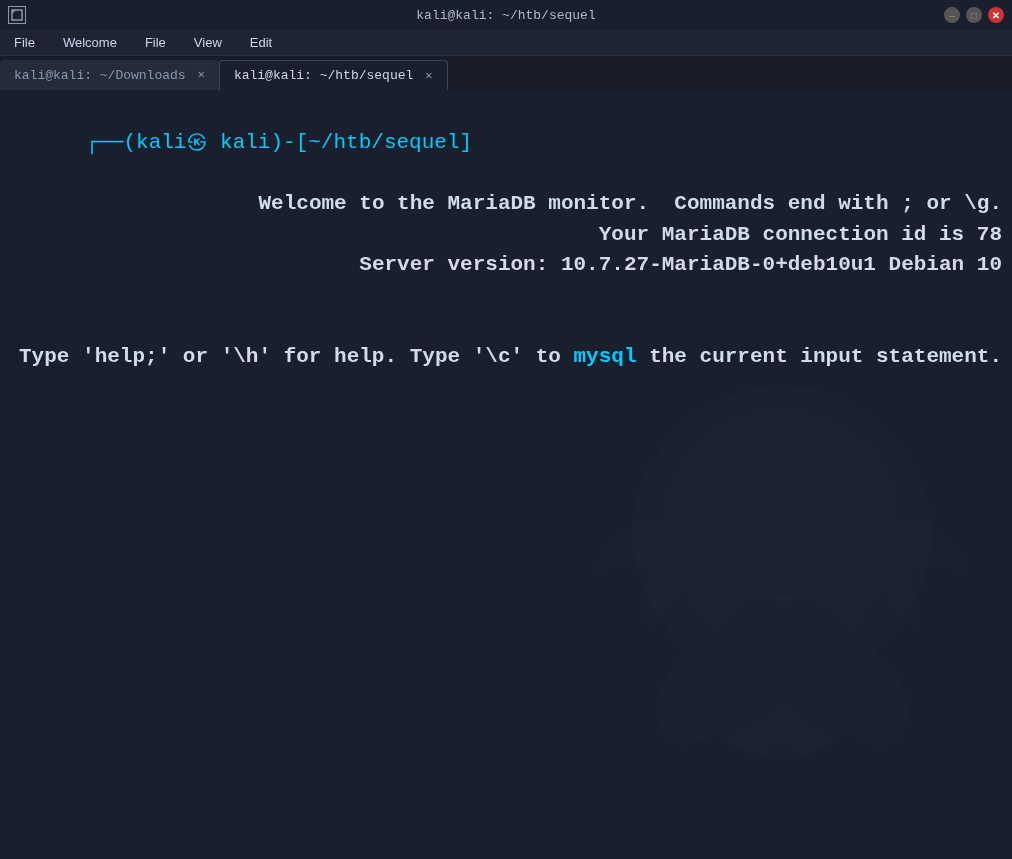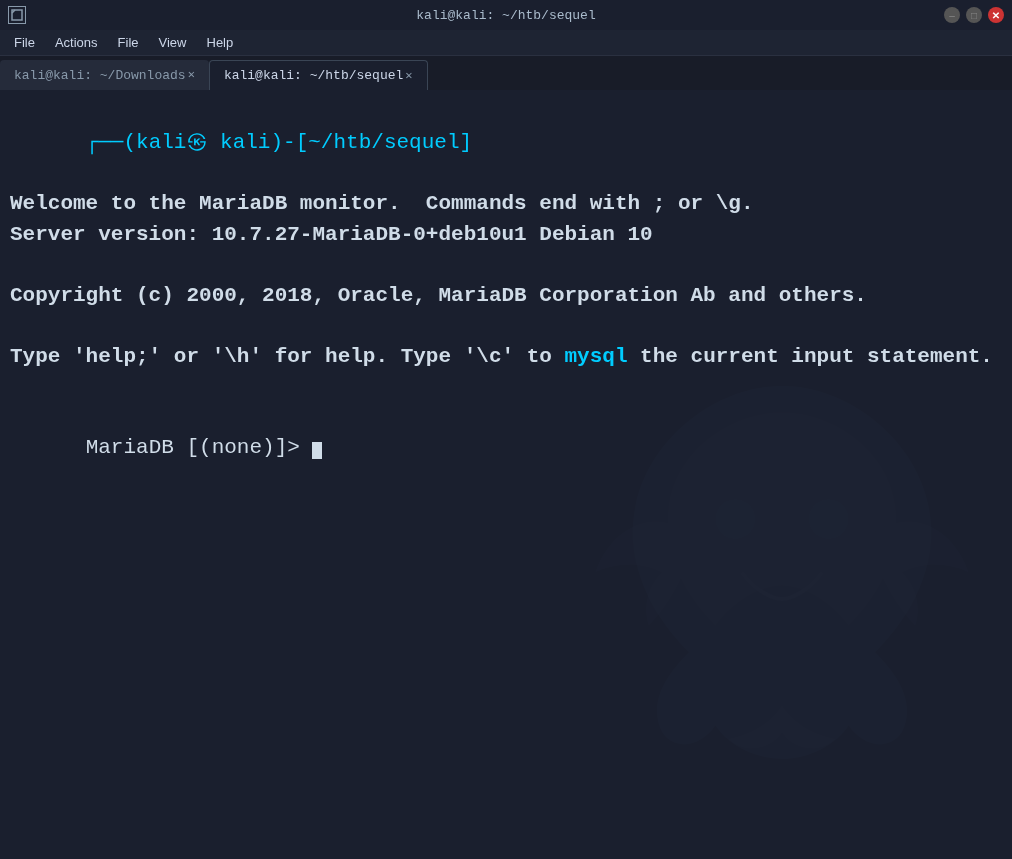--- a/index.html
+++ b/index.html
@@ -95,21 +95,21 @@
       font-weight: bold;
     }
 
     
     .menubar {
       height: 26px;
       background: #1e2433;
       display: flex;
       align-items: center;
       padding: 0 4px;
-      gap: 0;
+      gap: 8px;
       flex-shrink: 0;
       border-bottom: 1px solid #2a3040;
     }
 
     .menu-item {
       color: #ccd6e8;
       font-size: 13px;
       font-family: Arial, sans-serif;
       padding: 3px 10px;
       cursor: pointer;
@@ -126,21 +126,21 @@
     }
 
     .tab {
       height: 30px;
       display: flex;
       align-items: center;
       padding: 0 14px;
       font-size: 13px;
       font-family: 'Courier New', Courier, monospace;
       cursor: pointer;
-      gap: 2px;
+      gap: 12px;
       border-top-left-radius: 4px;
       border-top-right-radius: 4px;
       position: relative;
     }
 
     .tab-inactive {
       background: #252b3a;
       color: #8899aa;
     }
 
@@ -183,20 +183,21 @@
       color: #00ccff;
     }
 
     .term-command {
       color: #00ccff;
     }
 
     .term-bold {
       color: #d0dce8;
       font-weight: bold;
+      text-align: right;
     }
 
     .term-keyword {
       color: #00ccff;
     }
 
     .cursor {
       display: inline-block;
       width: 10px;
       height: 17px;
@@ -254,24 +255,24 @@
         <span>□</span>
       </button>
       <button class="titlebar-btn btn-close">
         <span>✕</span>
       </button>
     </div>
   </div>
 
   <div class="menubar">
     <div class="menu-item">File</div>
-    <div class="menu-item">Actions</div>
+    <div class="menu-item">Welcome</div>
     <div class="menu-item">File</div>
     <div class="menu-item">View</div>
-    <div class="menu-item">Help</div>
+    <div class="menu-item">Edit</div>
   </div>
 
   <div class="tabbar">
     <div class="tab tab-inactive">
       <span>kali@kali: ~/Downloads</span>
       <span class="tab-close">✕</span>
     </div>
     <div class="tab tab-active">
       <span>kali@kali: ~/htb/sequel</span>
       <span class="tab-close">✕</span>
@@ -294,25 +295,22 @@
 
         <path d="M150 280 C140 295, 120 295, 110 285 C125 282, 140 275, 150 260 C160 275, 175 282, 190 285 C180 295, 160 295, 150 280Z" opacity="0.5"></path>
       </g>
     </svg>
 
     <div class="term-line">
       <span class="term-prompt-bracket">┌──</span><span class="term-prompt-bracket">(kali㉿ kali)</span><span class="term-prompt-bracket">-[~/htb/sequel]</span>
     </div>
 
     <div class="term-line term-bold">Welcome to the MariaDB monitor.  Commands end with ; or \g.</div>
+    <div class="term-line term-bold">Your MariaDB connection id is 78</div>
     <div class="term-line term-bold">Server version: 10.7.27-MariaDB-0+deb10u1 Debian 10</div>
     <div class="term-line">&nbsp;</div>
-    <div class="term-line term-bold">Copyright (c) 2000, 2018, Oracle, MariaDB Corporation Ab and others.</div>
     <div class="term-line">&nbsp;</div>
     <div class="term-line term-bold">Type 'help;' or '\h' for help. Type '\c' to <span class="term-keyword">mysql</span> the current input statement.</div>
     <div class="term-line">&nbsp;</div>
 
-    <div class="term-line">
-      <span>MariaDB [(none)]&gt; </span><span class="cursor"></span>
-    </div>
 
   </div>
 </div>
 
 </body></html>

